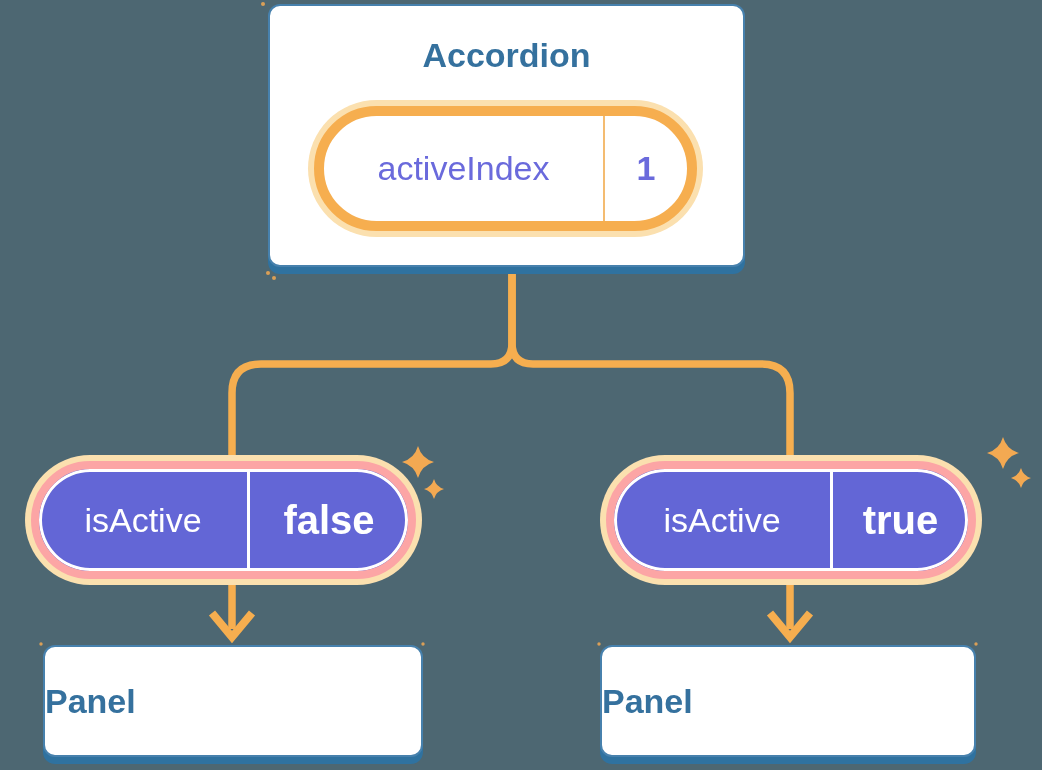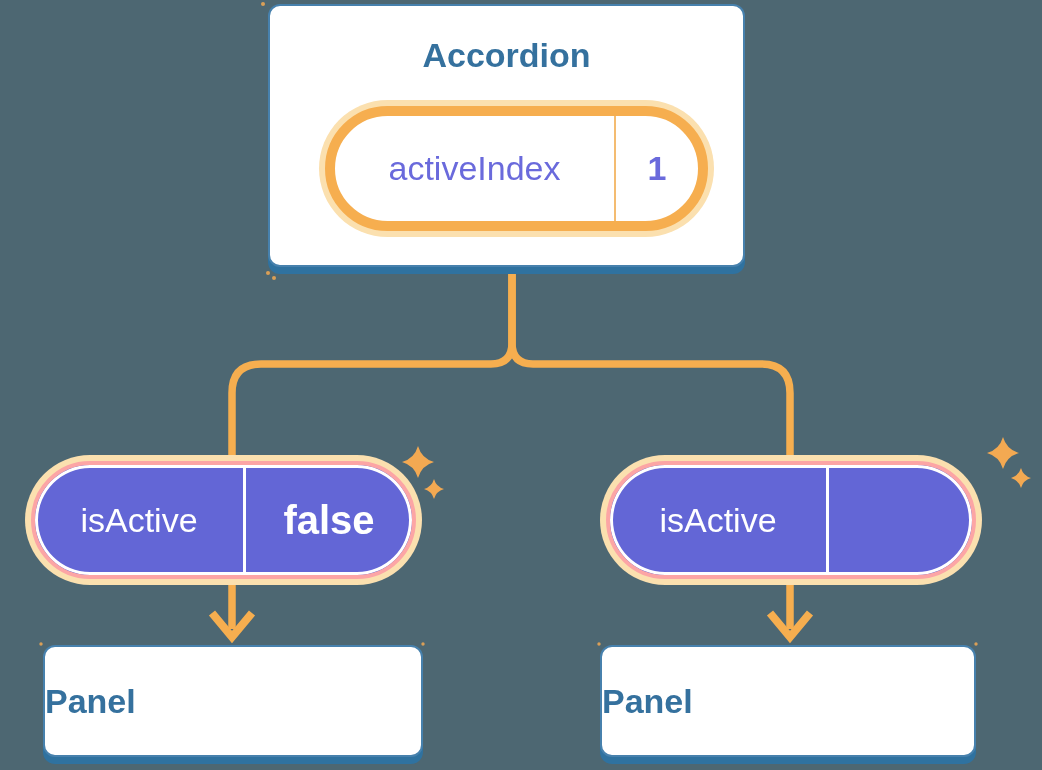--- a/index.html
+++ b/index.html
@@ -45,40 +45,40 @@
   
   .pill {
     position: absolute;
     box-sizing: border-box;
     border-radius: 999px;
     display: flex;
     align-items: stretch;
     overflow: hidden;
   }
   #root-pill {
-    left: 325px; top: 106px; width: 383px; height: 125px;
+    left: 314px; top: 106px; width: 383px; height: 125px;
     background: #FFFFFF;
     border: 10px solid #F6AE4F;
     box-shadow: 0 0 0 6px #FBE0AF;
   }
   #root-pill .pill-label {
     width: 279px;
     display: flex; align-items: center; justify-content: center;
     color: #6A6ADC; font-size: 34px;
   }
   #root-pill .pill-divider { width: 2px; background: #F4BC71; }
   #root-pill .pill-value {
     flex: 1;
     display: flex; align-items: center; justify-content: center;
     color: #6A6ADC; font-size: 34px; font-weight: 700;
   }
 
   .child-pill {
     background: #6366D6;
-    border: 4px solid #fca5a5;
+    border: 8px solid #fca5a5;
     box-shadow: 0 0 0 6px #FBE0AF, inset 0 0 0 3px #FFFFFF;
     color: #FFFFFF;
   }
   #left-pill  { left: 31px;  top: 461px; width: 385px; height: 118px; }
   #right-pill { left: 606px; top: 461px; width: 370px; height: 118px; }
   .child-pill .pill-label {
     display: flex; align-items: center; justify-content: center;
     font-size: 34px;
   }
   #left-pill  .pill-label { width: 208px; }
@@ -137,20 +137,21 @@
 
   <div class="pill child-pill" id="left-pill">
     <div class="pill-label">isActive</div>
     <div class="pill-divider"></div>
     <div class="pill-value">false</div>
   </div>
 
   <div class="pill child-pill" id="right-pill">
     <div class="pill-label">isActive</div>
     <div class="pill-divider"></div>
+    <div class="pill-value">true</div>
   </div>
 
   <div class="card panel-card" id="panel-left">
     <span>Panel</span>
   </div>
   <div class="card panel-card" id="panel-right">
     <span>Panel</span>
   </div>
 
 </div>

